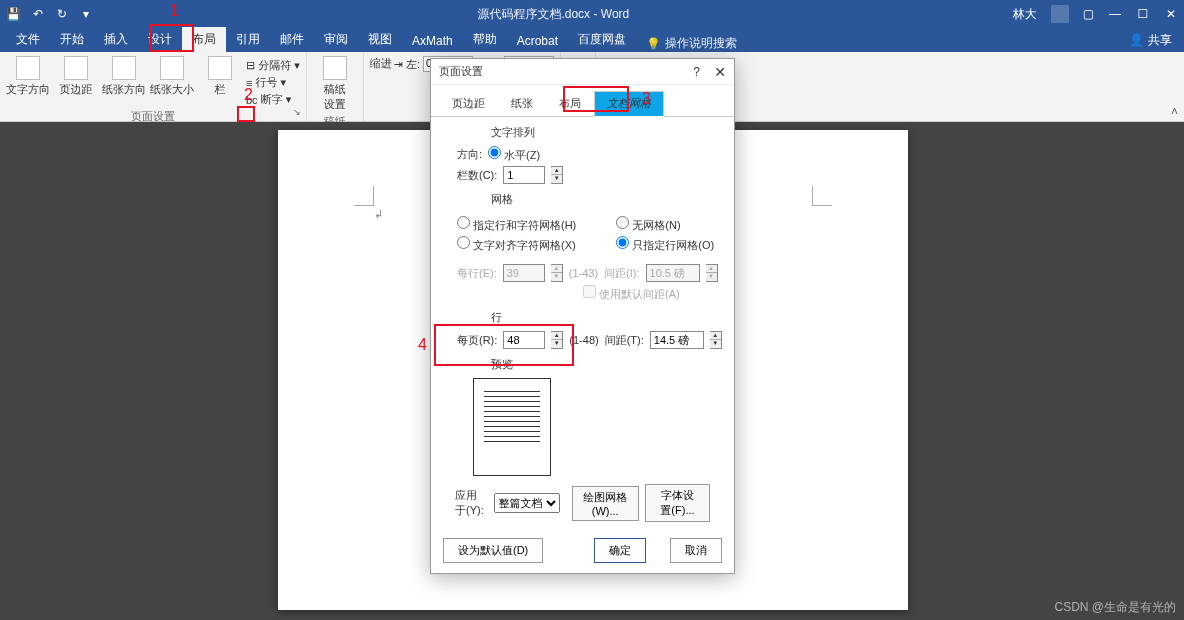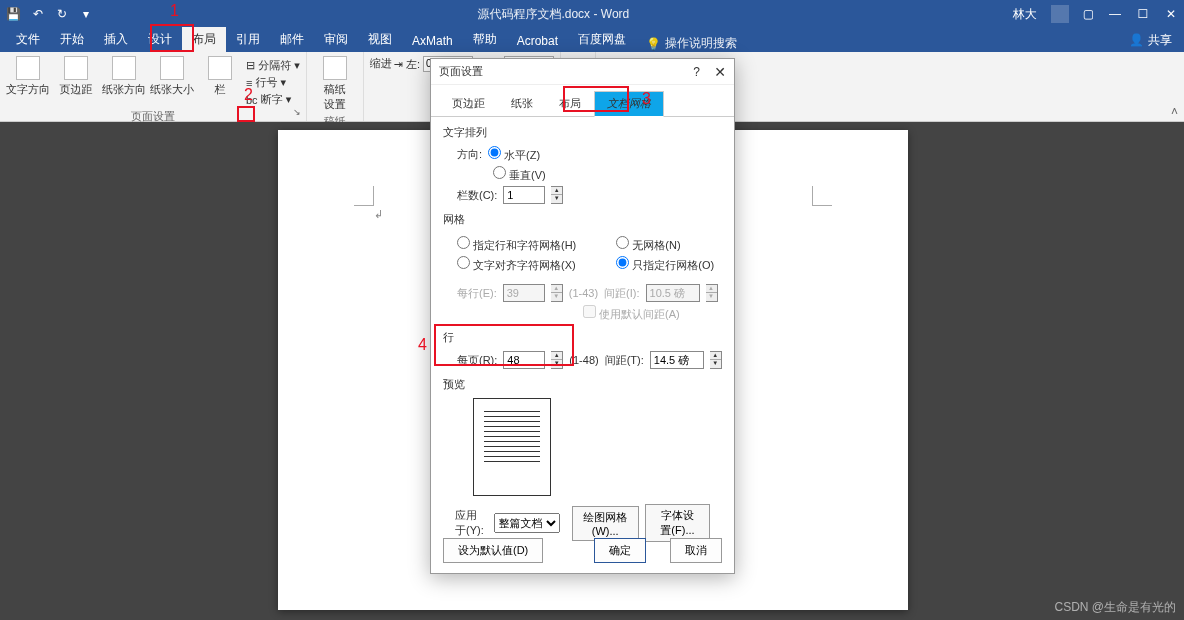--- a/index.html
+++ b/index.html
@@ -39,21 +39,21 @@
 
 .dialog { position: absolute; left: 430px; top: 58px; width: 305px; height: 516px; background: #fff; border: 1px solid #999; box-shadow: 0 4px 20px rgba(0,0,0,.3); font-size: 11px; color: #333; }
 .dialog .dtitle { height: 26px; display: flex; align-items: center; padding: 0 8px; border-bottom: 1px solid #eee; position: relative; }
 .dialog .dtitle .close { position: absolute; right: 8px; font-size: 14px; }
 .dialog .dtitle .help { position: absolute; right: 34px; font-size: 12px; }
 .dialog .dtabs { display: flex; border-bottom: 1px solid #ccc; padding: 6px 8px 0; gap: 0; }
 .dialog .dtabs .dtab { padding: 4px 12px; font-size: 11px; cursor: pointer; border: 1px solid transparent; }
 .dialog .dtabs .dtab.active { border: 1px solid #ccc; border-bottom: 1px solid #fff; background: #0ea5e9; margin-bottom: -1px; font-style: italic; }
 .dialog .body { padding: 8px 12px; }
 .dialog .section { margin-bottom: 8px; }
-.dialog .sectitle { font-size: 11px; margin-bottom: 6px; }
+.dialog .sectitle { font-size: 11px; margin-bottom: 6px; margin-left: 48px; }
 .dialog .row { display: flex; align-items: center; gap: 6px; margin: 3px 0 3px 14px; font-size: 11px; }
 .dialog input[type=radio] { margin-right: 3px; }
 .dialog input[type=checkbox] { margin-right: 3px; }
 .dialog .numinput { width: 42px; height: 18px; border: 1px solid #888; padding-left: 3px; font-size: 11px; }
 .dialog .numinput.wide { width: 54px; }
 .dialog .spinbtns { display: inline-flex; flex-direction: column; border: 1px solid #888; border-left: none; height: 18px; width: 12px; }
 .dialog .spinbtns span { height: 8px; font-size: 6px; line-height: 7px; text-align: center; background: #eee; border-bottom: 1px solid #aaa; }
 .dialog .spinbtns span:last-child { border-bottom: none; }
 .dialog .twocol { display: flex; gap: 40px; }
 .dialog .preview { width: 78px; height: 98px; border: 1px solid #333; margin: 6px 0 6px 30px; padding: 12px 10px; display: flex; flex-direction: column; gap: 4px; }
@@ -216,23 +216,20 @@
     <div class="dtab">布局</div>
     <div class="dtab active">文档网格</div>
   </div>
   <div class="body">
     <div class="section">
       <div class="sectitle">文字排列</div>
       <div class="row">
         <span>方向:</span>
         <label><input type="radio" checked="" style=""><span>水平(Z)</span></label>
       </div>
-      <div class="row" style="margin-left:50px;">
-        <label><input type="radio" style=""><span>垂直(V)</span></label>
-      </div>
       <div class="row">
         <span>栏数(C):</span>
         <input class="numinput" value="1" style="">
           <div class="spinbtns">
             <span>▲</span>
             <span>▼</span>
           </div>
       </div>
     </div>
 

